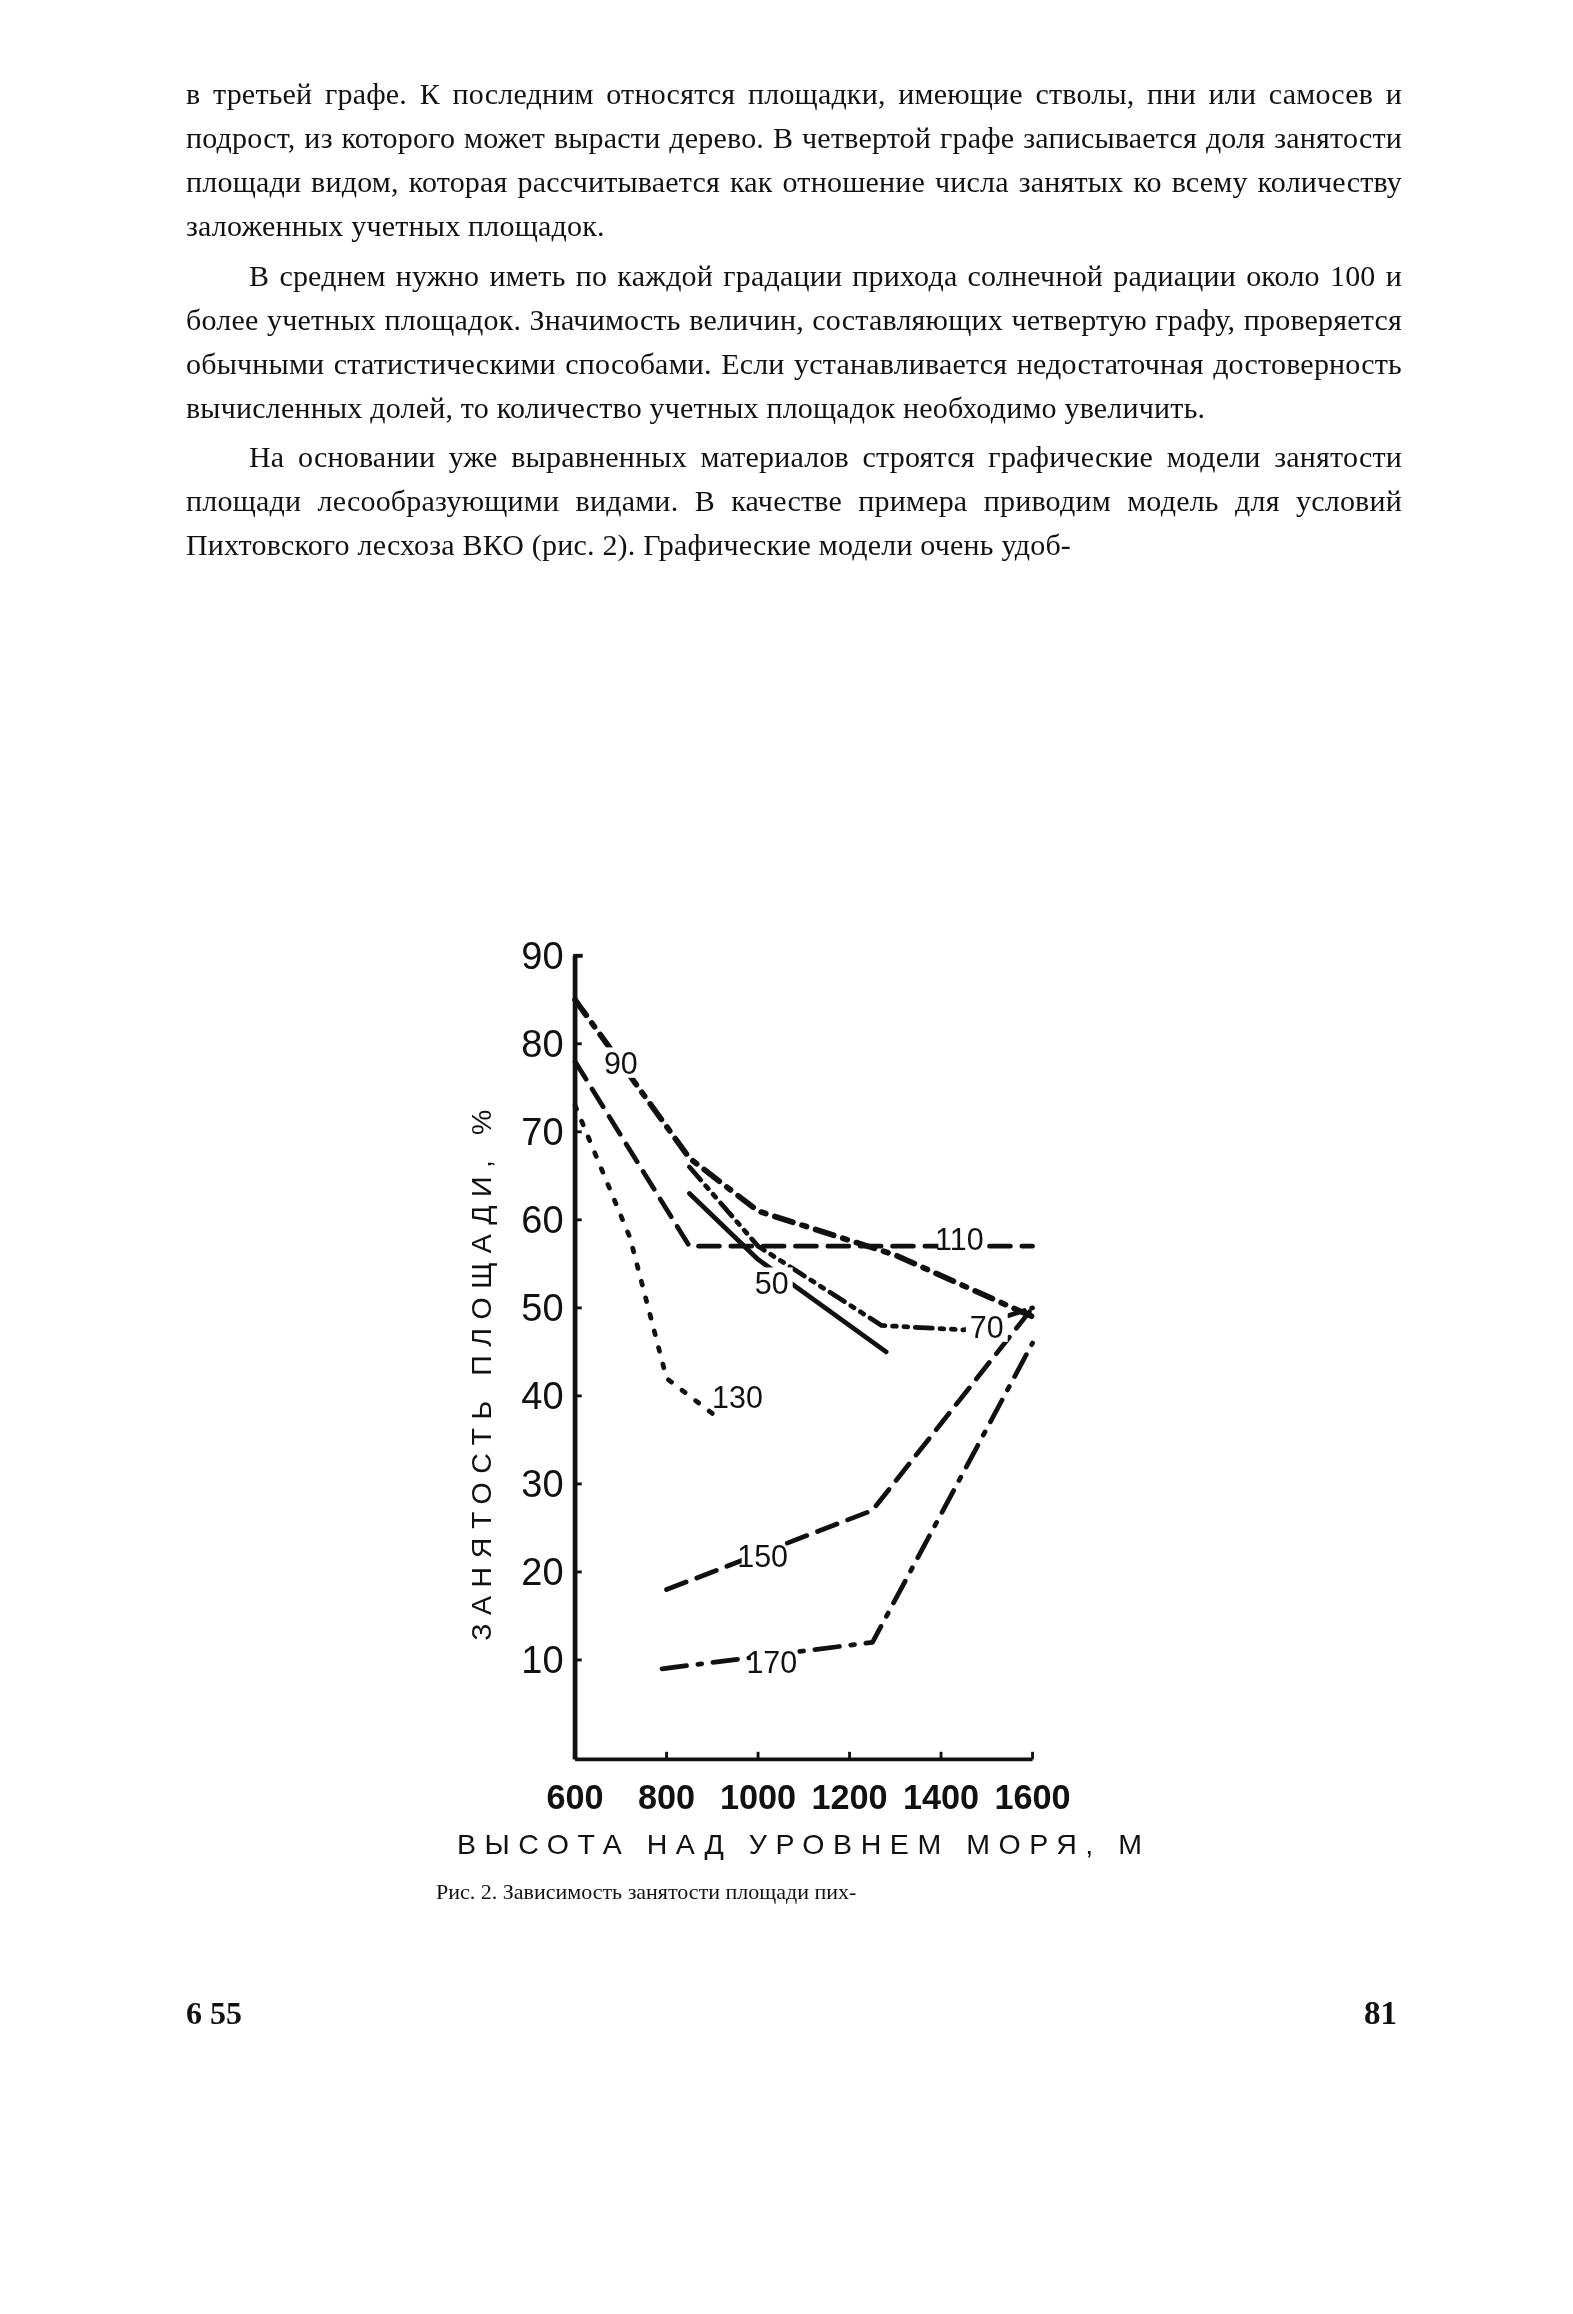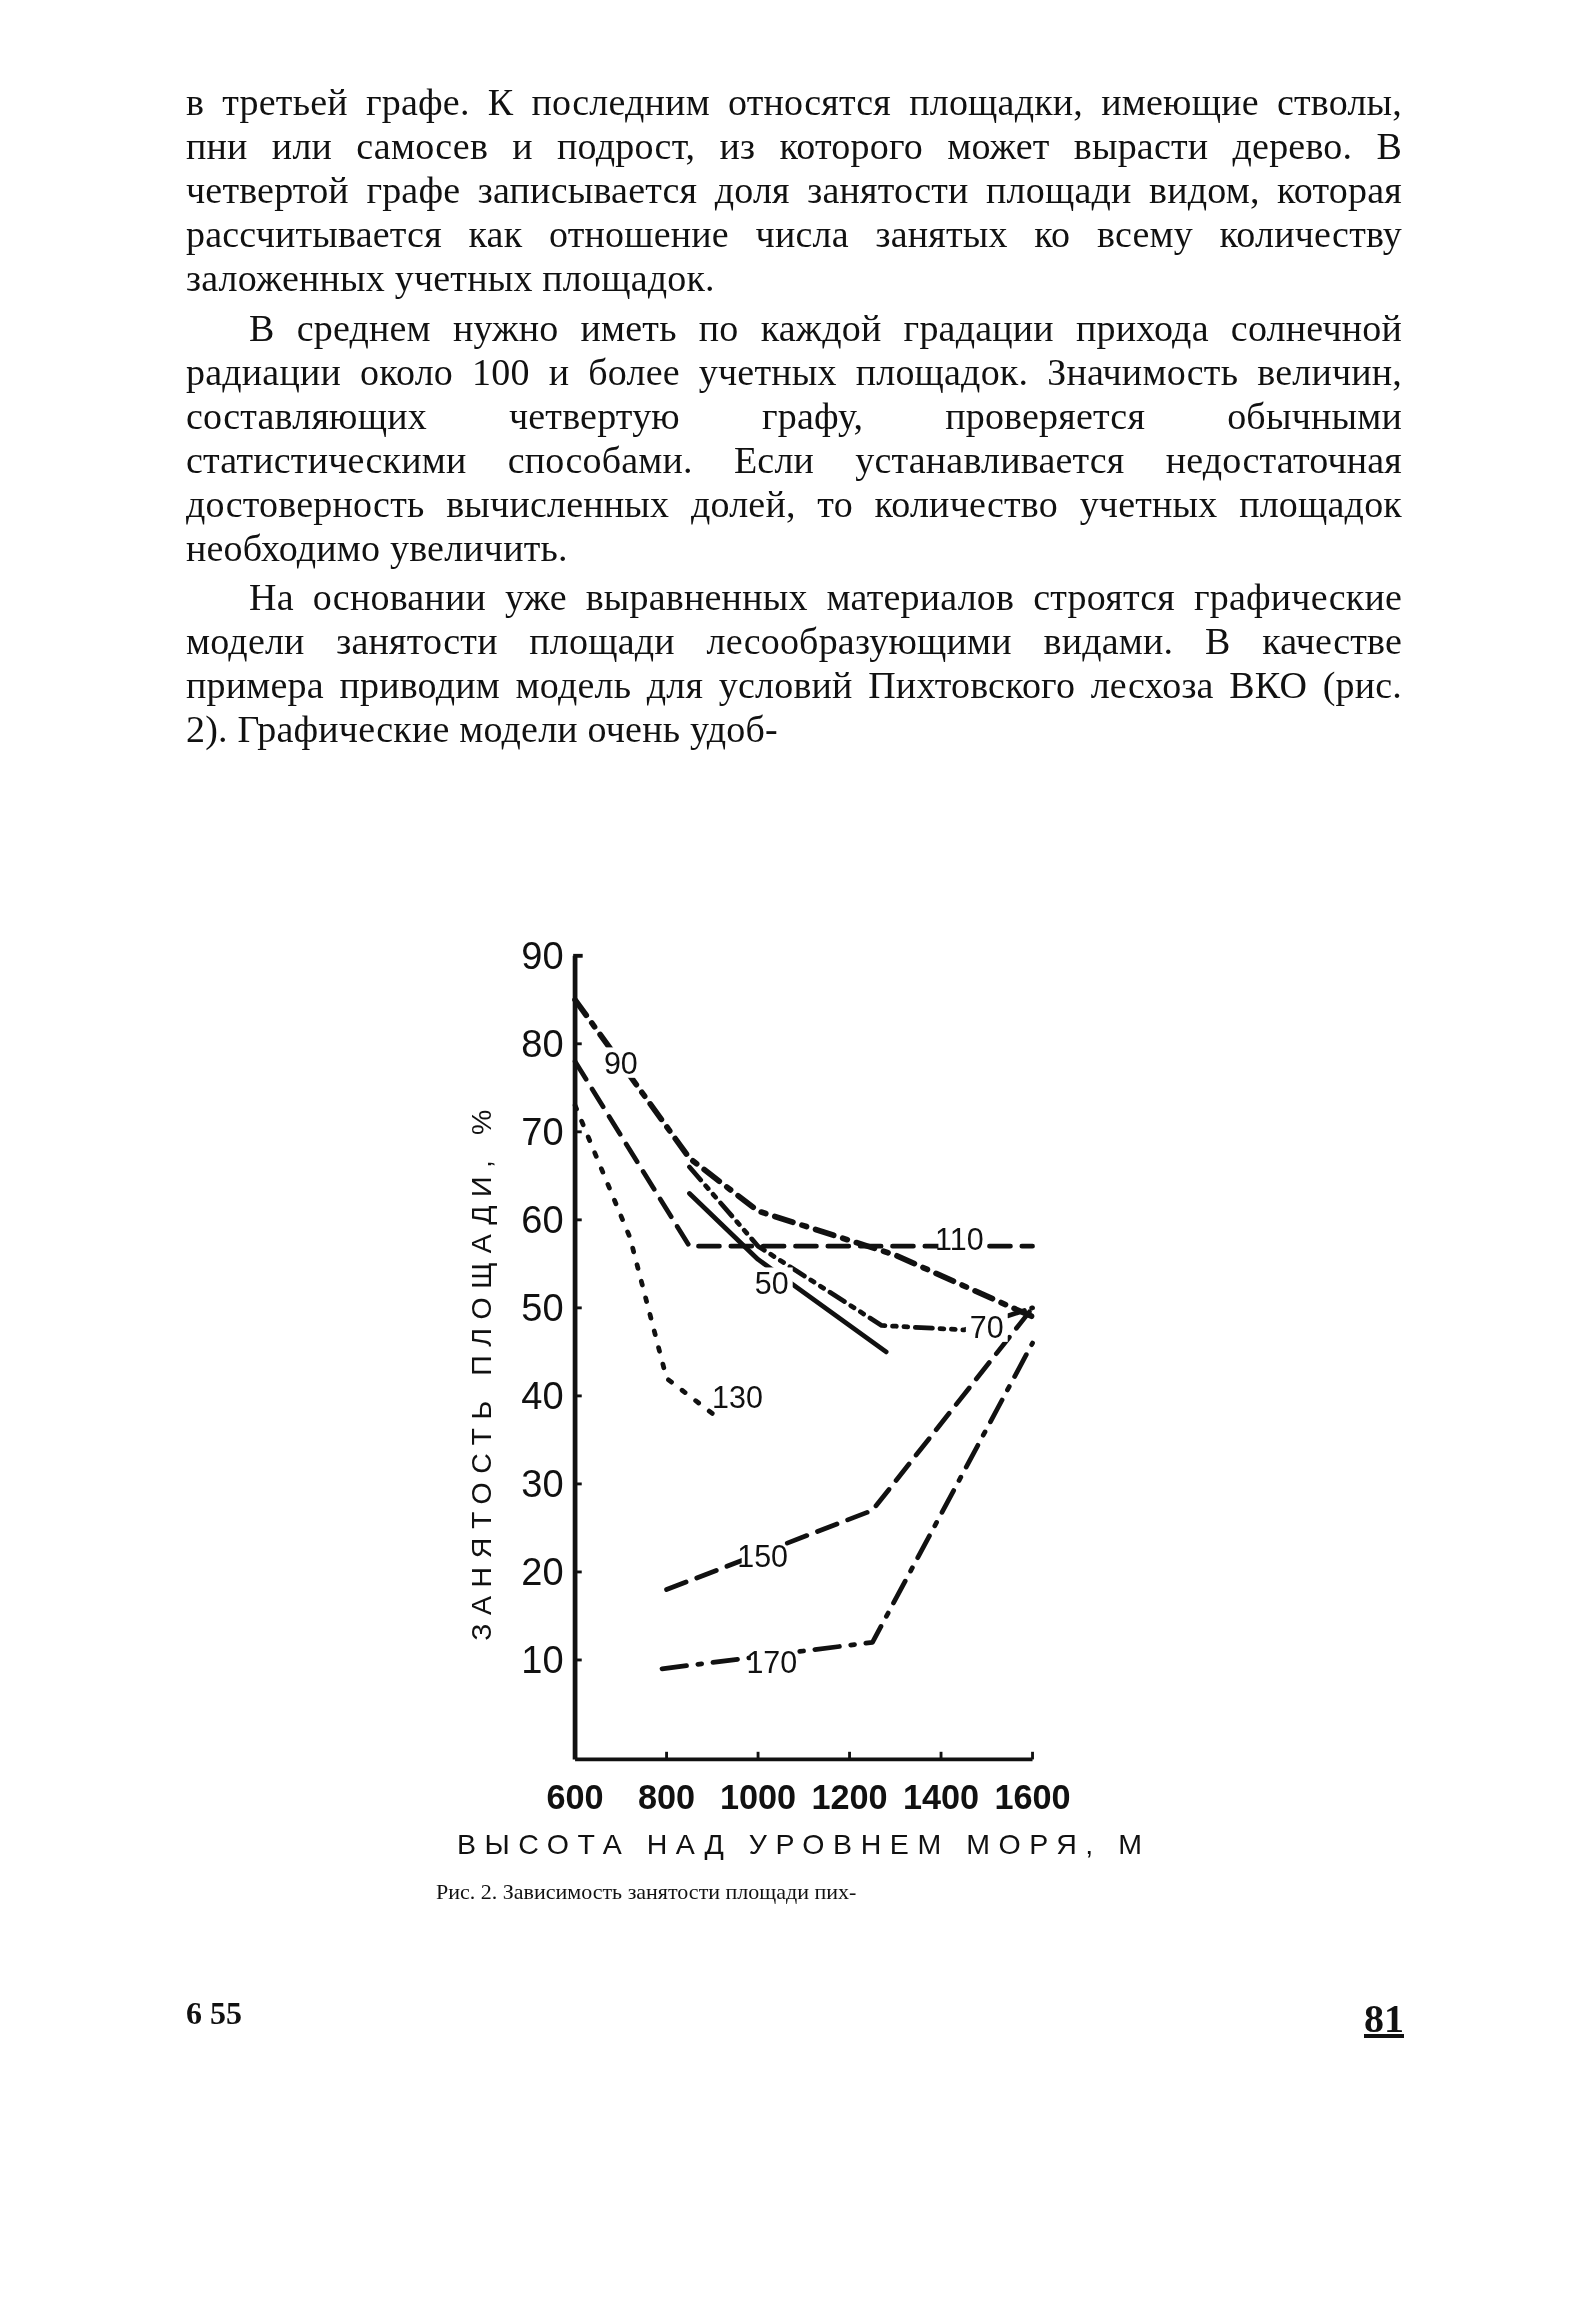--- a/index.html
+++ b/index.html
@@ -1,34 +1,34 @@
 <!DOCTYPE html>
 <html style="font-size:15px"><head>
 <meta charset="utf-8">
 <style>
   html, body { margin:0; padding:0; background:#ffffff; }
   body { width:1573px; height:2314px; position:relative; overflow:hidden;
          font-family:"Liberation Serif", "DejaVu Serif", serif; color:#111; }
   .page-text { position:absolute; left:186px; width:1216px; top:72px;
-               font-size:38px; line-height:44px; text-align:justify;
-               letter-spacing:0.2px;margin-top:8px; }
+               font-size:30px; line-height:44px; text-align:justify;
+               letter-spacing:0.2px; }
   .page-text p { margin:0; text-indent:0; }
   .page-text p.indent { text-indent:63px; margin-top:5.7px; }
   .page-text p.first { text-indent:0; }
   #chart-wrap { position:absolute; left:457px; top:932px; width:647px; height:913px; }
   #chart-svg { position:absolute; left:0; top:0; width:647px; height:913px; overflow:visible; }
   .tick-label { font-family:"Liberation Sans Narrow","Liberation Sans", sans-serif; font-size:40px; fill:#111; }
   .xtick-label { font-family:"Liberation Sans", sans-serif; font-size:36px; font-weight:bold; fill:#111; }
   .axis-title { font-family:"Liberation Sans", sans-serif; font-size:30px; fill:#111; letter-spacing:9px; }
   .series-label { font-family:"Liberation Sans", sans-serif; font-size:32px; fill:#111; }
   .caption { position:absolute; left:436px; top:1876px; width:713px;
              font-size:22px; line-height:31px; text-align:justify; }
   .caption span { display:block; }
   .footer-left { position:absolute; left:186px; top:1995px; font-size:32px; font-weight:bold; }
-  .footer-right { position:absolute; left:1364px; top:1995px; font-size:40px; font-weight:bold;text-decoration:underline; }
+  .footer-right { position:absolute; left:1364px; top:1995px; font-size:33px; font-weight:bold; }
 </style>
 </head>
 <body>
 
 <div class="page-text">
   <p class="first">в третьей графе. К последним относятся площадки, имеющие стволы, пни или самосев и подрост, из которого может вырасти дерево. В четвертой графе записывается доля занятости площади видом, которая рассчитывается как отношение числа занятых ко всему количеству заложенных учетных площадок.</p>
   <p class="indent">В среднем нужно иметь по каждой градации прихода солнечной радиации около 100 и более учетных площадок. Значимость величин, составляющих четвертую графу, проверяется обычными статистическими способами. Если устанавливается недостаточная достоверность вычисленных долей, то количество учетных площадок необходимо увеличить.</p>
   <p class="indent">На основании уже выравненных материалов строятся графические модели занятости площади лесообразующими видами. В качестве примера приводим модель для условий Пихтовского лесхоза ВКО (рис. 2). Графические модели очень удоб-</p>
 </div>
 

